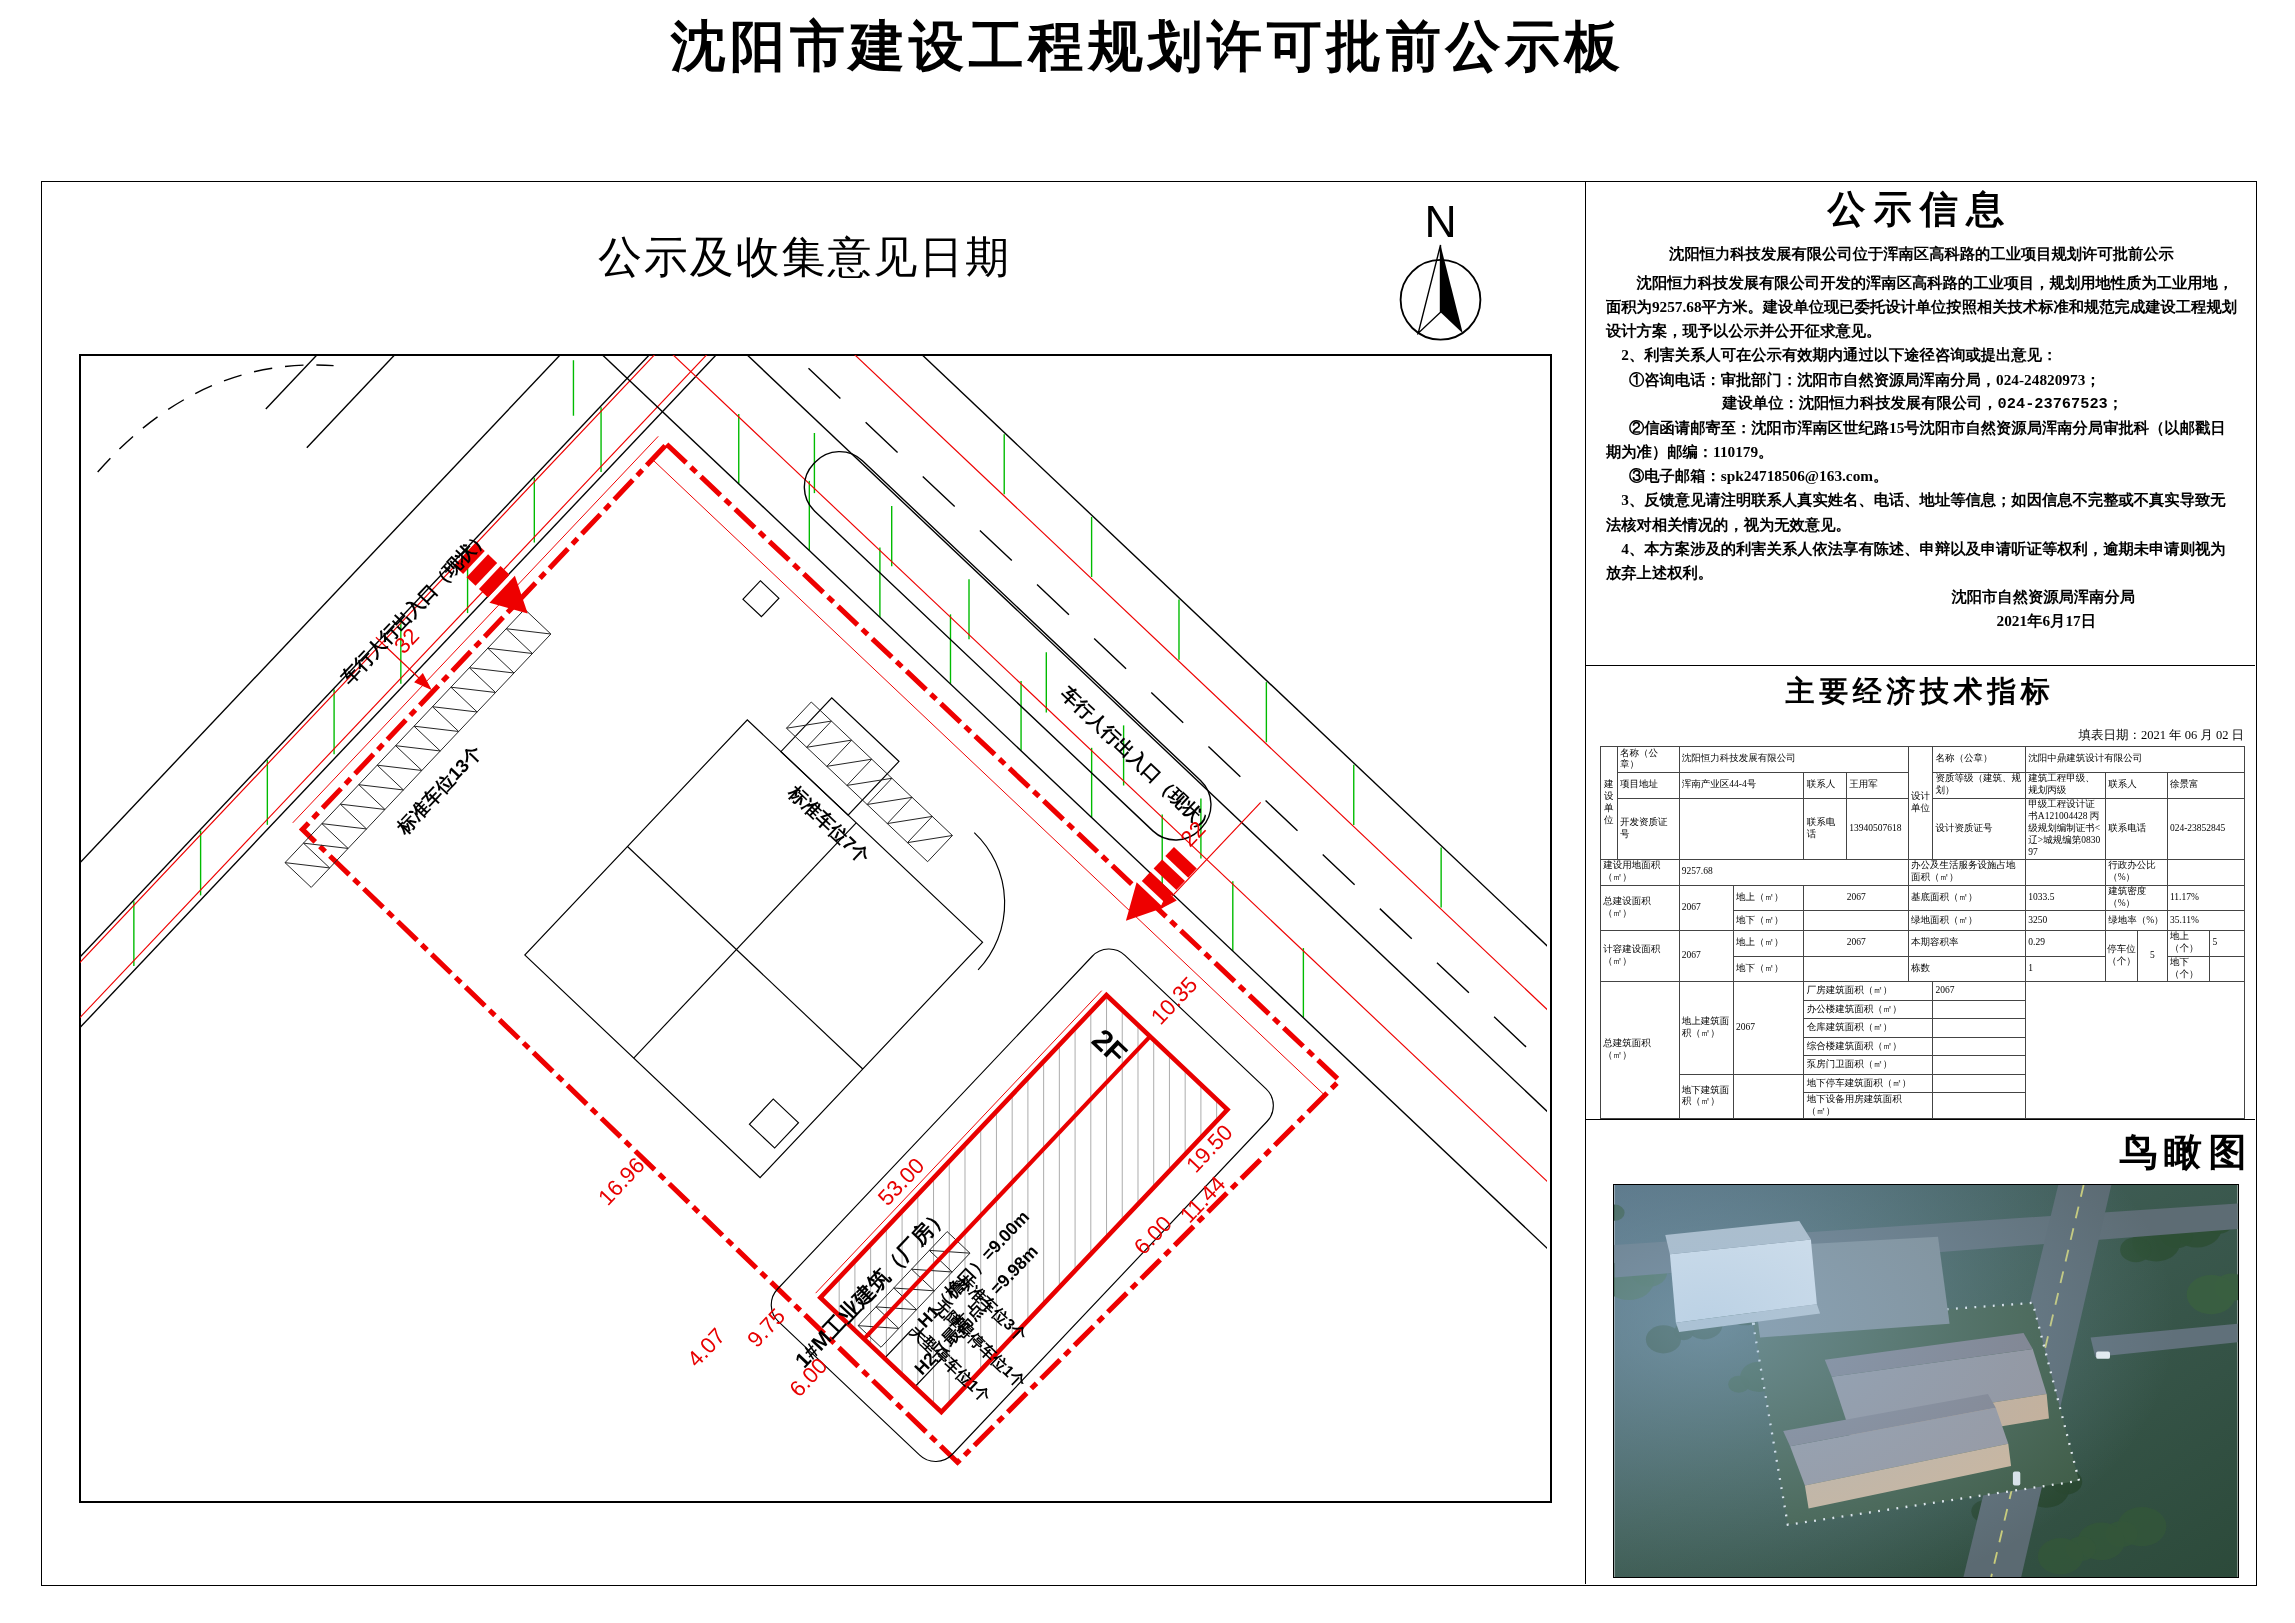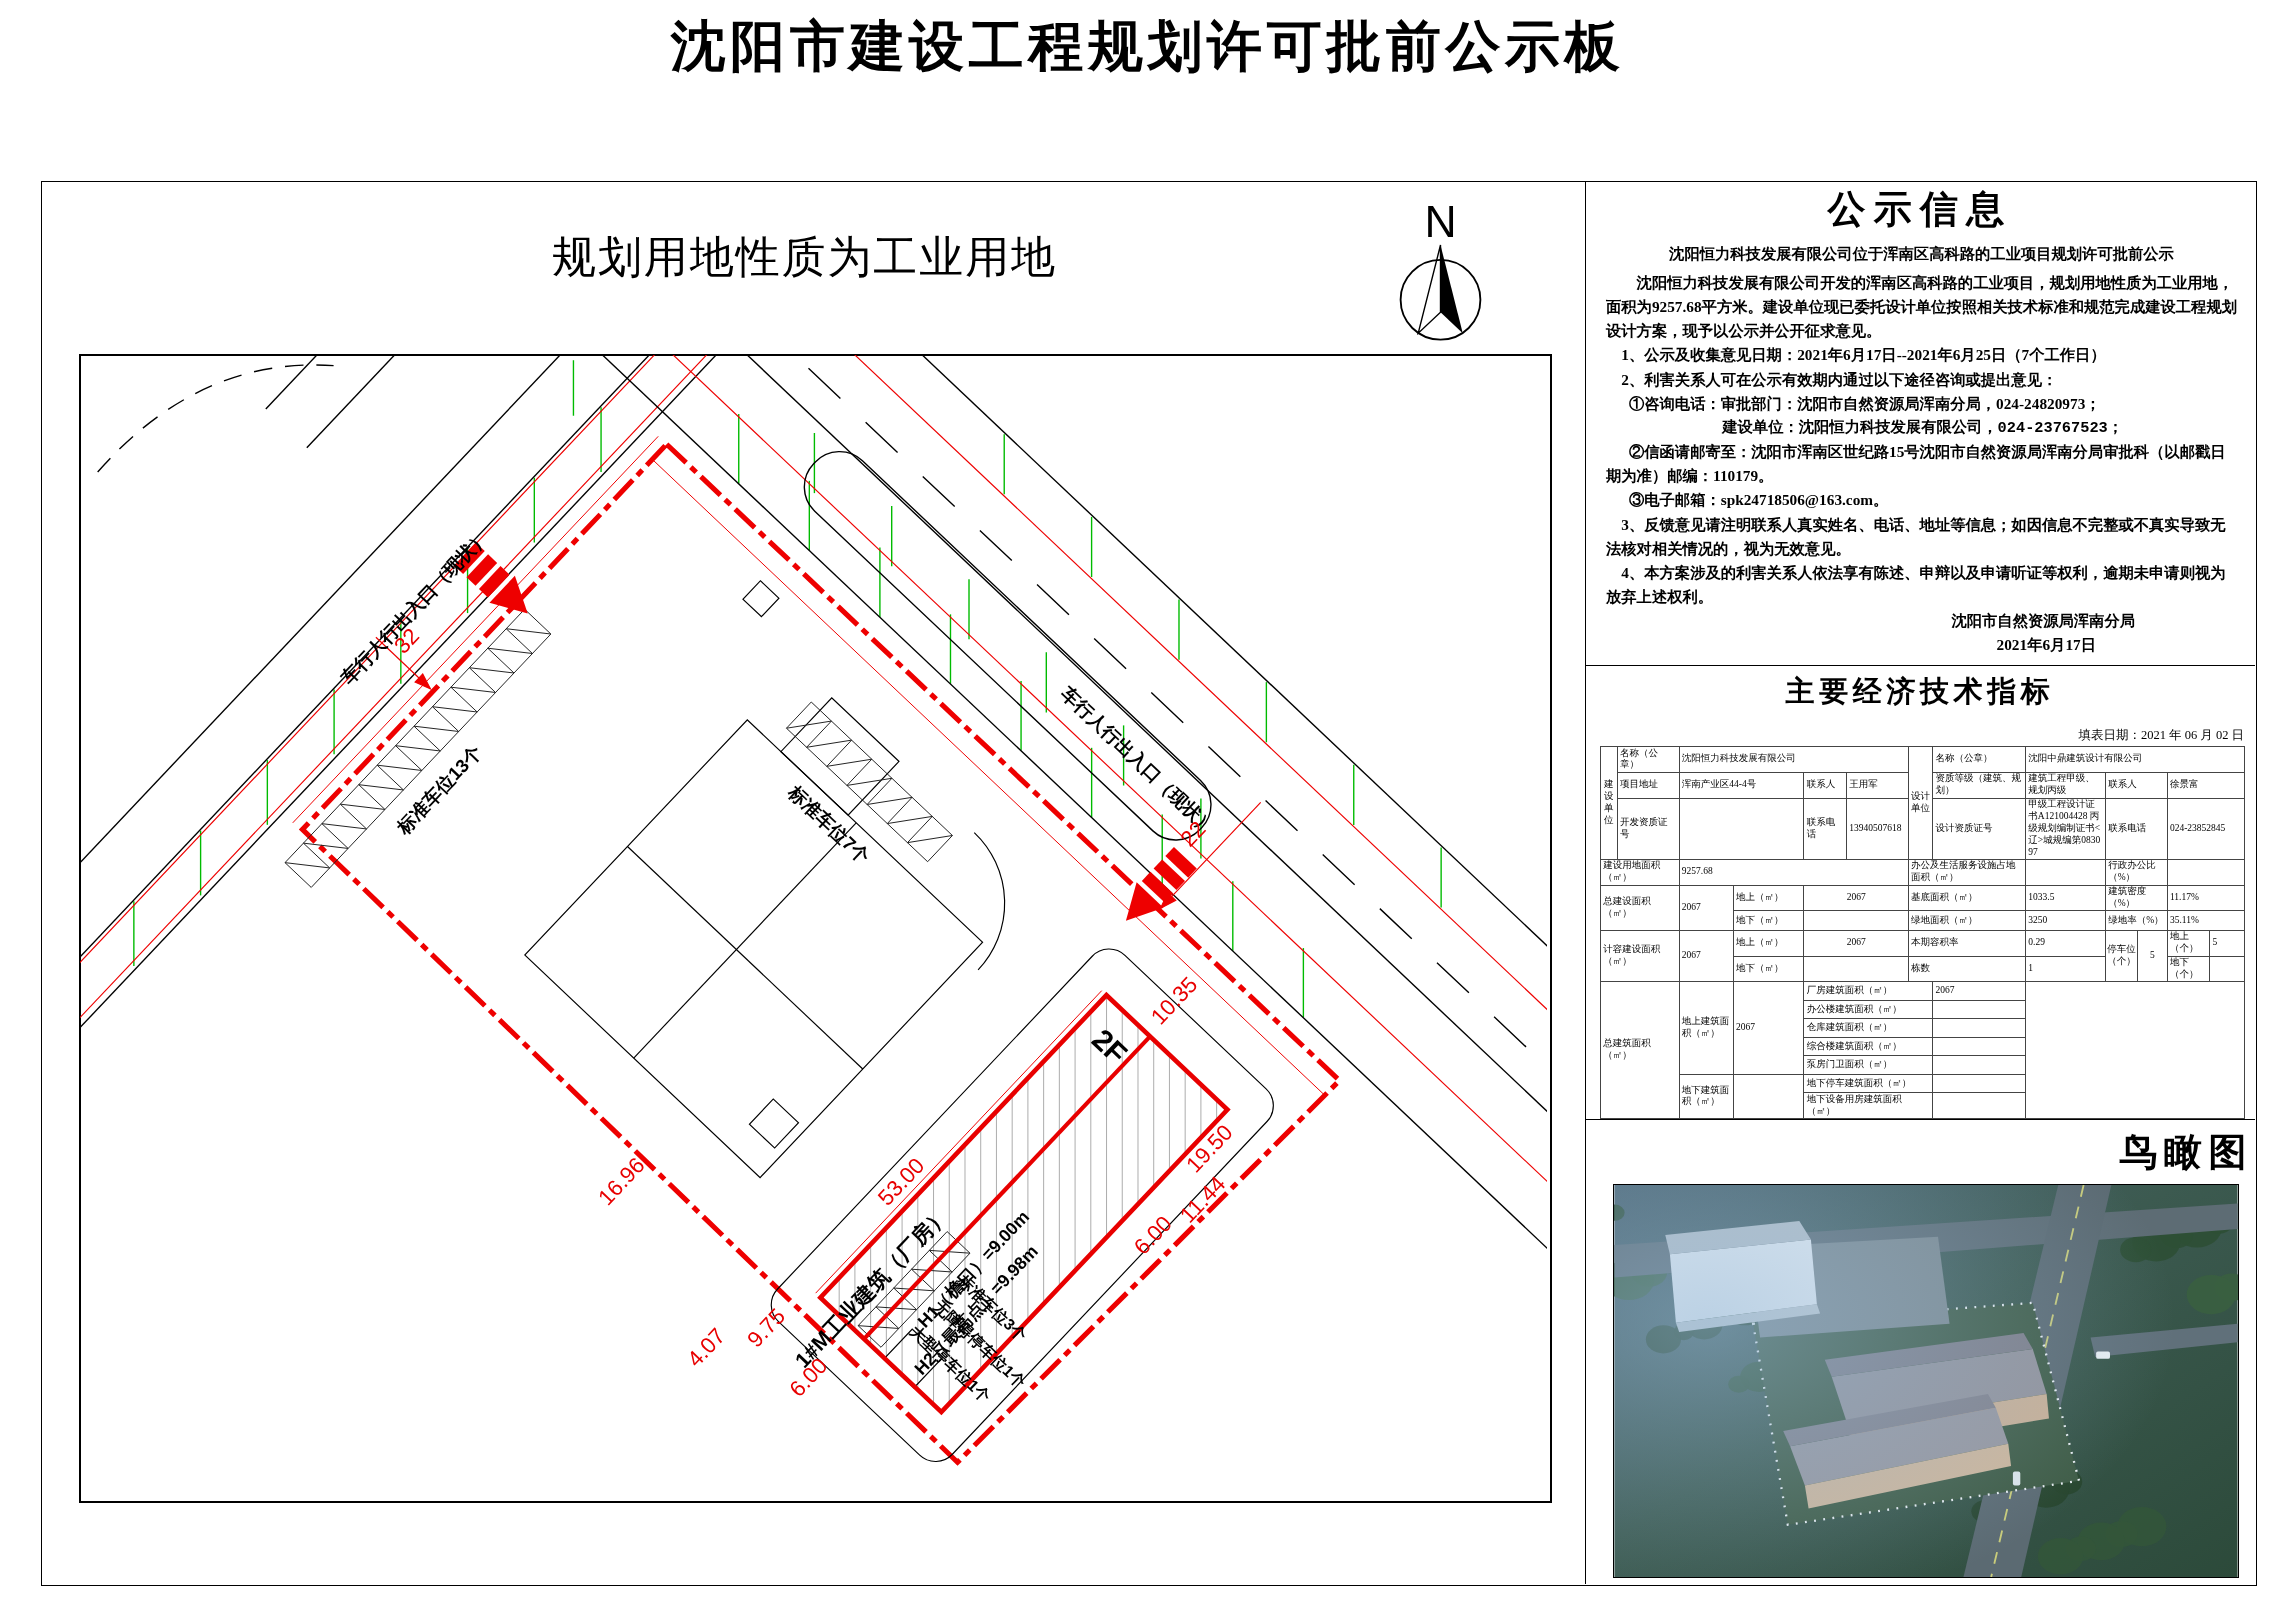--- a/index.html
+++ b/index.html
@@ -44,21 +44,21 @@
 
 <div id="board">
 
   <div class="abs" id="main-title">沈阳市建设工程规划许可批前公示板</div>
 
   <div class="frame" id="outer-frame"></div>
   <div class="abs" id="col-divider"></div>
   <div class="hdiv" style="top:665px"></div>
   <div class="hdiv" style="top:1119px"></div>
 
-  <div class="abs" id="plan-title">规划用地性质为工业用地</div>
+  <div class="abs" id="plan-title">公示及收集意见日期</div>
 
   <svg class="abs" style="left:1394px;top:194px" width="93" height="167" viewBox="0 0 200 360">
     <text x="100" y="92" font-size="96" text-anchor="middle" font-family="Liberation Serif,serif">N</text>
     <circle cx="100" cy="228" r="86" fill="none" stroke="#000" stroke-width="4"></circle>
     <polygon points="100,110 148,300 100,255" fill="#000"></polygon>
     <polygon points="100,110 52,300 100,255" fill="none" stroke="#000" stroke-width="3"></polygon>
   </svg>
 
   <div class="frame" id="plan-frame"></div>
 
@@ -251,21 +251,20 @@
       <text class="dim" transform="rotate(-90 2480 2185)" x="2480" y="2185" font-size="48" text-anchor="middle">16.96</text>
       <text class="dim" transform="rotate(-90 1340 1655)" x="1340" y="1655" font-size="48" text-anchor="middle">32</text>
       <text class="dim" transform="rotate(-90 2862 790)" x="2862" y="790" font-size="48" text-anchor="middle">22</text>
     </g>
   </svg>
 
   <div class="abs" id="notice-title">公示信息</div>
   <div class="abs" id="notice-sub">沈阳恒力科技发展有限公司位于浑南区高科路的工业项目规划许可批前公示</div>
   <div class="abs" id="notice-body">
     <p class="ti2">沈阳恒力科技发展有限公司开发的浑南区高科路的工业项目，规划用地性质为工业用地，面积为9257.68平方米。建设单位现已委托设计单位按照相关技术标准和规范完成建设工程规划设计方案，现予以公示并公开征求意见。</p>
-    <p class="ti1">1、公示及收集意见日期：2021年6月17日--2021年6月25日（7个工作日）</p>
     <p class="ti1">2、利害关系人可在公示有效期内通过以下途径咨询或提出意见：</p>
     <p class="ti15">①咨询电话：审批部门：沈阳市自然资源局浑南分局，024-24820973；</p>
     <p class="ti75">建设单位：沈阳恒力科技发展有限公司，024-23767523；</p>
     <p class="ti15">②信函请邮寄至：沈阳市浑南区世纪路15号沈阳市自然资源局浑南分局审批科（以邮戳日期为准）邮编：110179。</p>
     <p class="ti15">③电子邮箱：spk24718506@163.com。</p>
     <p class="ti1">3、反馈意见请注明联系人真实姓名、电话、地址等信息；如因信息不完整或不真实导致无法核对相关情况的，视为无效意见。</p>
     <p class="ti1">4、本方案涉及的利害关系人依法享有陈述、申辩以及申请听证等权利，逾期未申请则视为放弃上述权利。</p>
     <p id="notice-signer">沈阳市自然资源局浑南分局</p>
     <p id="notice-date">2021年6月17日</p>
   </div>

